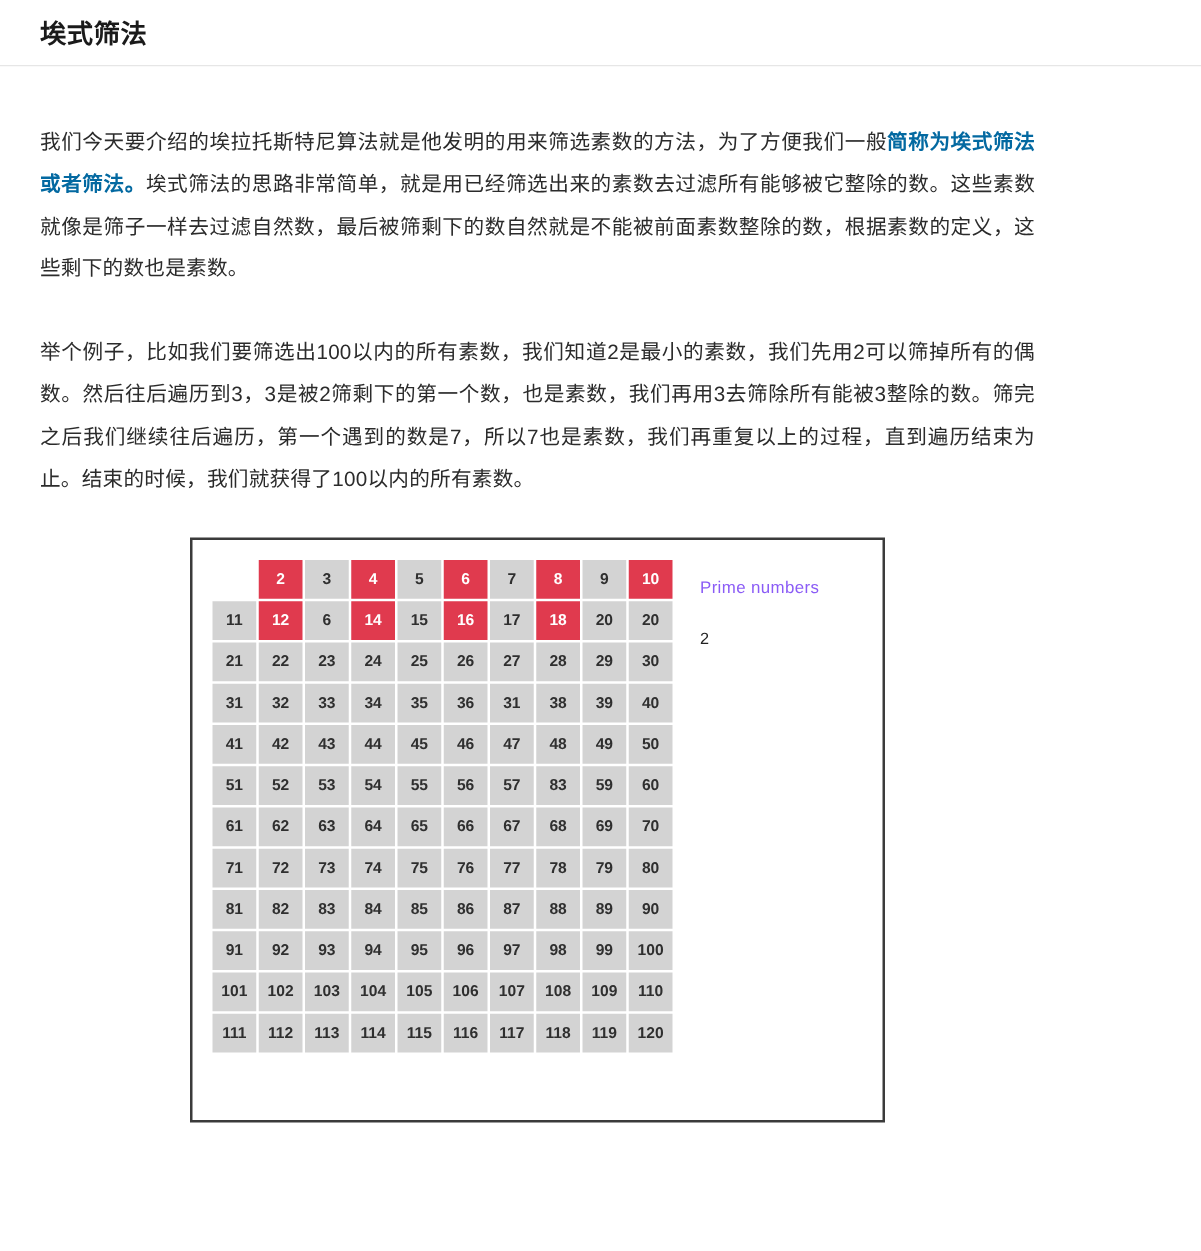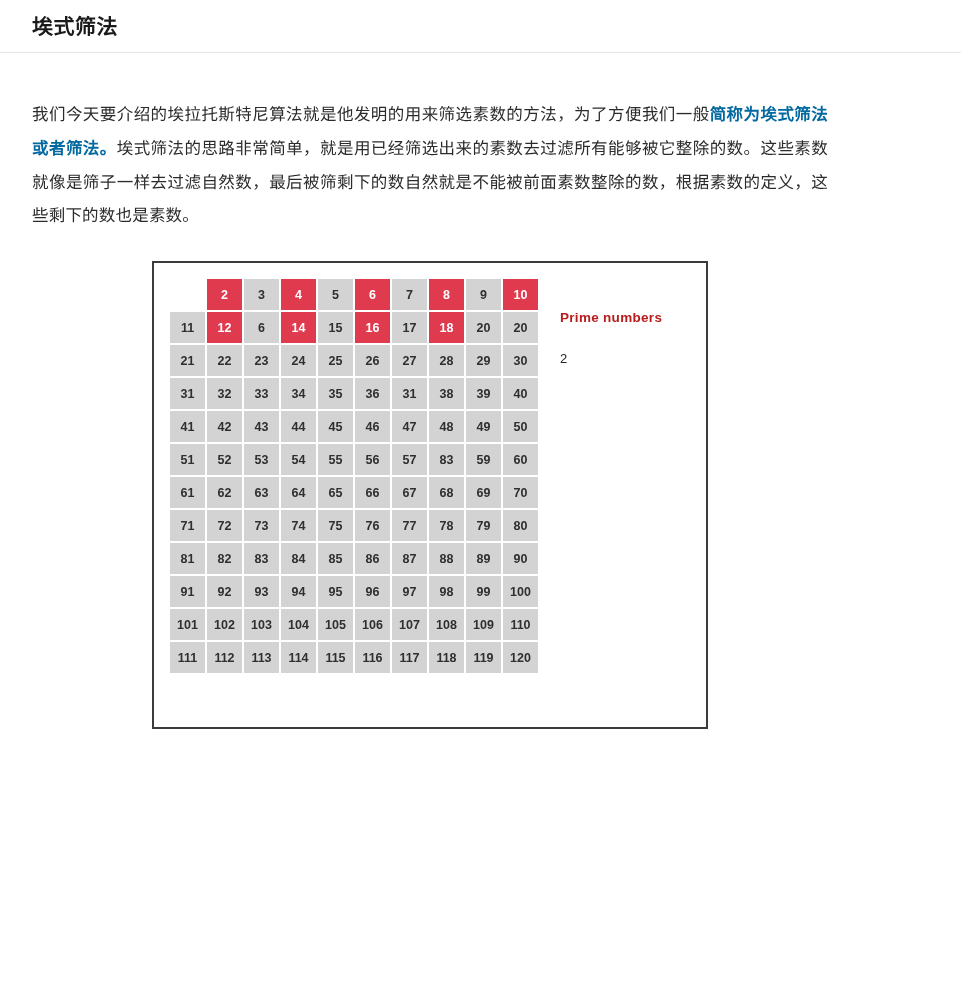--- a/index.html
+++ b/index.html
@@ -91,44 +91,44 @@
   .cell.marked {
     background: #e03a4e;
     color: #ffffff;
   }
   .legend {
     margin-left: 22px;
     padding-top: 14px;
   }
   .legend-title {
     font-size: 13.5px;
-    font-weight: bold;
-    color: #b91c1c;
+    font-weight: normal;
+    color: #8b5cf6;
     letter-spacing: 0.3px;
-    margin-top: 17px;
   }
   .legend-list {
     margin-top: 22px;
     font-size: 13px;
     color: #222;
     line-height: 1.8;
   }
 </style>
 </head>
 <body>
 
 <div class="page">
 
   <div class="title-wrap">
     <h1 class="doc-title">埃式筛法</h1>
   </div>
   <div class="title-rule"></div>
 
   <div class="body-wrap">
     <p class="para first"><span>我们今天要介绍的埃拉托斯特尼算法就是他发明的用来筛选素数的方法，为了方便我们一般</span><span class="b">简称为埃式筛法或者筛法。</span><span>埃式筛法的思路非常简单，就是用已经筛选出来的素数去过滤所有能够被它整除的数。这些素数就像是筛子一样去过滤自然数，最后被筛剩下的数自然就是不能被前面素数整除的数，根据素数的定义，这些剩下的数也是素数。</span></p>
+    <p class="para second"><span>举个例子，比如我们要筛选出100以内的所有素数，我们知道2是最小的素数，我们先用2可以筛掉所有的偶数。然后往后遍历到3，3是被2筛剩下的第一个数，也是素数，我们再用3去筛除所有能被3整除的数。筛完之后我们继续往后遍历，第一个遇到的数是7，所以7也是素数，我们再重复以上的过程，直到遍历结束为止。结束的时候，我们就获得了100以内的所有素数。</span></p>
 
     <div class="figure">
       <div class="figure-box">
         <div class="grid">
             <div class="cell blank"></div>
             <div class="cell marked">2</div>
             <div class="cell">3</div>
             <div class="cell marked">4</div>
             <div class="cell">5</div>
             <div class="cell marked">6</div>

